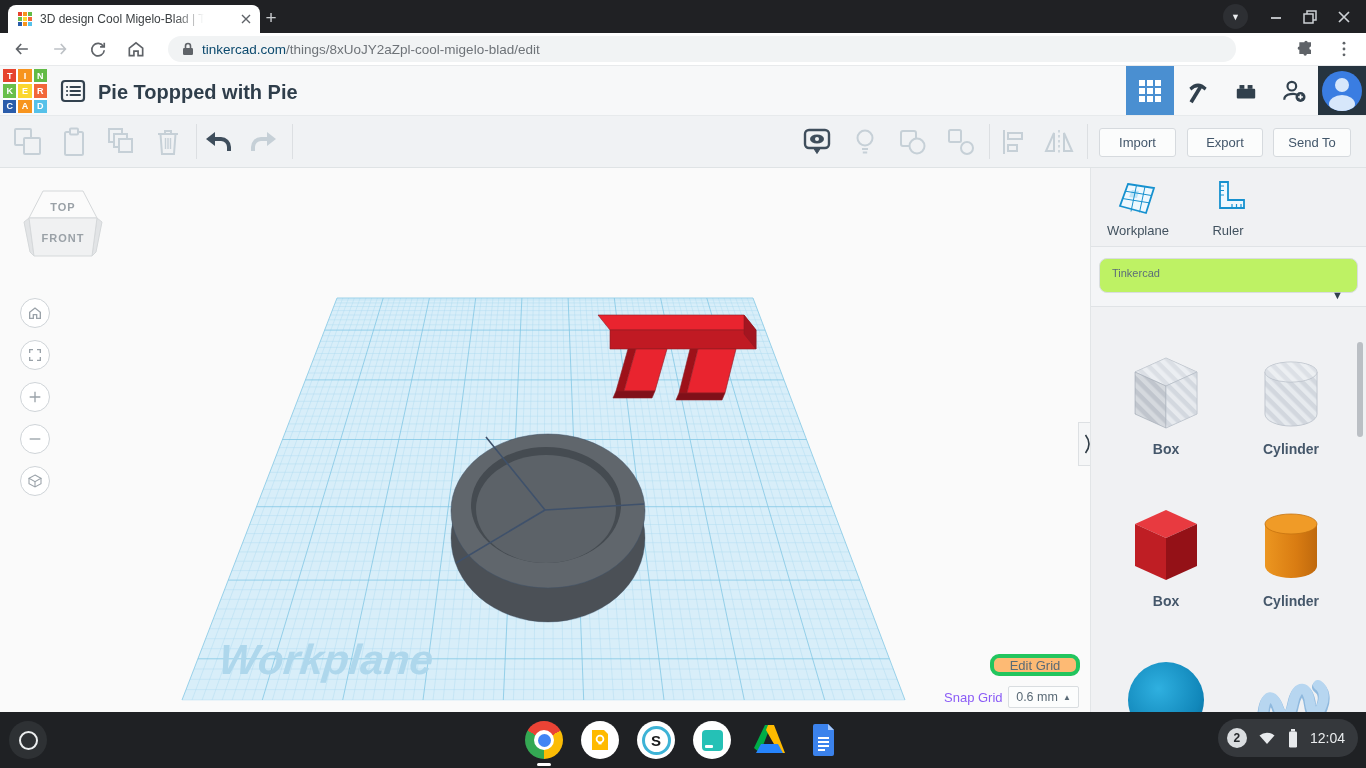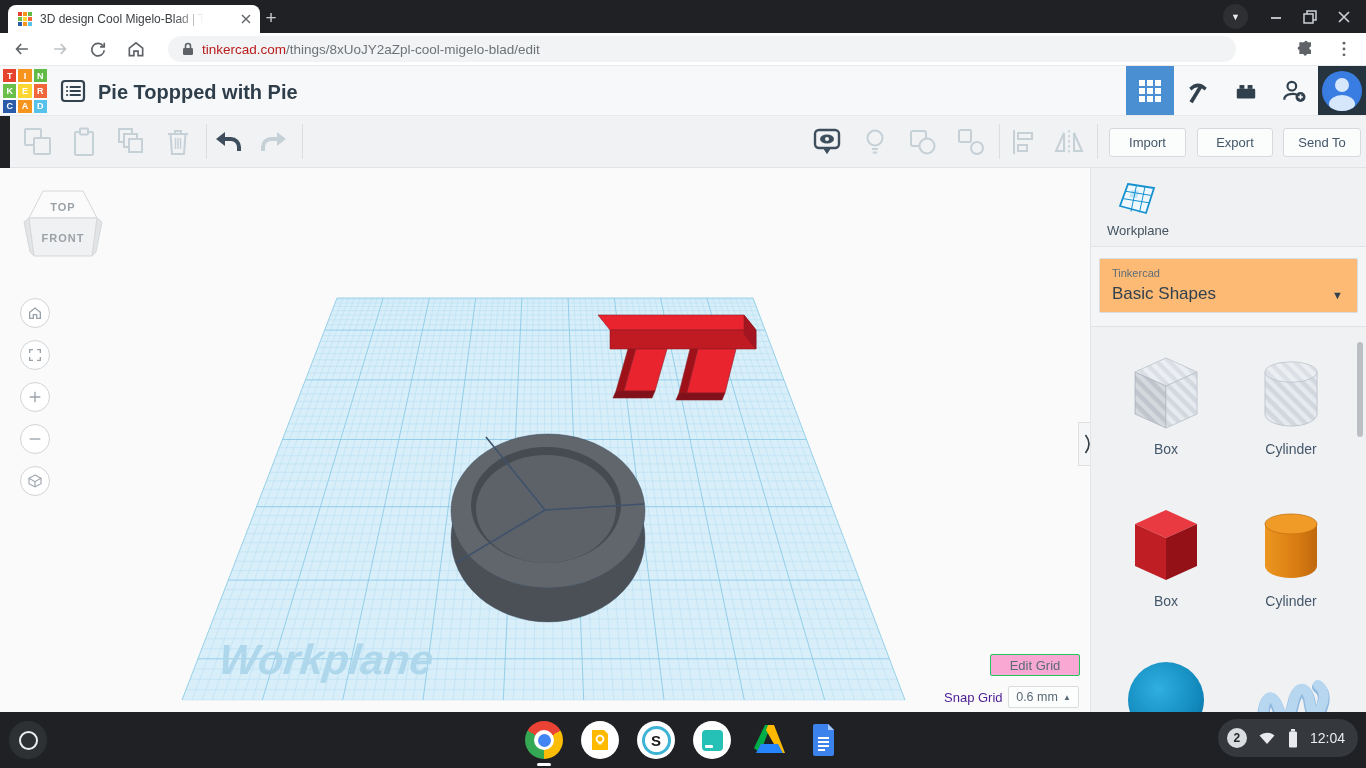--- a/index.html
+++ b/index.html
@@ -21,21 +21,21 @@
   .winbtns{position:absolute;right:12px;top:0;height:33px;display:flex;gap:14px;align-items:center;color:#ccd0d4;}
   .winbtns .wb{width:20px;height:20px;display:flex;align-items:center;justify-content:center;}
 
   
   .urlbar{position:absolute;top:33px;left:0;right:0;height:33px;background:#fff;display:flex;
        align-items:center;padding:0 12px;gap:18px;border-bottom:1px solid #e8eaec;box-sizing:border-box;}
   .nav-ic{width:20px;height:20px;color:#5f6368;flex:0 0 auto;}
   .nav-ic.disabled{color:#bdc1c6;}
   .omnibox{flex:1;height:26px;background:#f1f3f4;border-radius:13px;display:flex;align-items:center;
        padding:0 14px;margin:0 42px 0 4px;gap:8px;}
-  .url-domain{font-size:13.5px;color:#b91c1c;text-align:center;}
+  .url-domain{font-size:13.5px;color:#0c4a6e;text-align:center;}
   .url-path{font-size:13.5px;color:#6e7378;}
 
   
   .tk-header{position:absolute;top:66px;left:0;right:0;height:50px;background:#f7f8f9;border-bottom:1px solid #e7eaec;box-sizing:border-box;}
   .logo{position:absolute;left:3px;top:3px;width:44px;height:44px;display:grid;
         grid-template-columns:repeat(3,1fr);grid-template-rows:repeat(3,1fr);gap:2px;background:#fff;}
   .logo span{display:flex;align-items:center;justify-content:center;color:#fff;font-weight:bold;font-size:9px;}
   .lc0{background:#e6432e}.lc1{background:#f7941e}.lc2{background:#62bb46}
   .lc3{background:#6abf4b}.lc4{background:#fbd72f}.lc5{background:#f26739}
   .lc6{background:#2a5caa}.lc7{background:#f7941e}.lc8{background:#56c1e9}
@@ -43,53 +43,53 @@
   .tk-title{position:absolute;left:98px;top:15px;font-size:20px;font-weight:bold;color:#2f3e4b;}
   .hdr-right{position:absolute;right:0;top:0;height:49px;display:flex;}
   .hdr-cell{width:48px;height:49px;display:flex;align-items:center;justify-content:center;color:#31404d;}
   .blocks-active{background:#4a8fd1;}
   .avatar-cell{background:#26343f;}
   .avatar{width:40px;height:40px;border-radius:50%;background:#3a7de2;position:relative;overflow:hidden;}
   .avatar::before{content:"";position:absolute;left:13px;top:7px;width:14px;height:14px;border-radius:50%;background:#d7e7fb;}
   .avatar::after{content:"";position:absolute;left:7px;top:24px;width:26px;height:18px;border-radius:50%;background:#d7e7fb;}
 
   
-  .tk-toolbar{position:absolute;top:116px;left:10px;right:0;height:52px;background:#f0f2f4;border-bottom:1px solid #dfe3e5;box-sizing:border-box;}
+  .tk-toolbar{position:absolute;top:116px;left:0;right:0;height:52px;background:#f0f2f4;border-bottom:1px solid #dfe3e5;box-sizing:border-box;}
   .tbi{position:absolute;top:10px;width:32px;height:32px;color:#c6d0d7;}
   .tbi.dark{color:#3f4e5c;}
   .tsep{position:absolute;top:8px;width:1px;height:35px;background:#dcdfe2;}
   .hdr-action{position:absolute;top:12px;height:29px;border:1px solid #d6dade;background:#fbfcfc;border-radius:3px;
        font-size:13px;color:#42566a;display:flex;align-items:center;justify-content:center;box-sizing:border-box;}
 
   
   .canvas{position:absolute;top:168px;left:0;width:1090px;height:544px;background:#fafafa;overflow:hidden;}
   .navcircle{position:absolute;left:20px;width:30px;height:30px;border:1px solid #cfd4d8;border-radius:50%;
        background:rgba(255,255,255,.95);color:#9aa2a9;display:flex;align-items:center;justify-content:center;box-sizing:border-box;}
-  .editgrid{position:absolute;left:990px;top:486px;width:90px;height:22px;background:#f9a8d4;border:1px solid #22c55e;
-       border-radius:2px;color:#5a6a76;font-size:13px;display:flex;align-items:center;justify-content:center;box-sizing:border-box;}
-  .snaplabel{position:absolute;left:944px;top:522px;font-size:13px;color:#4c1d95;}
+  .editgrid{position:absolute;left:990px;top:486px;width:90px;height:22px;background:#fdba74;border:4px solid #22c55e;
+       border-radius:9px;color:#5a6a76;font-size:13px;display:flex;align-items:center;justify-content:center;box-sizing:border-box;}
+  .snaplabel{position:absolute;left:944px;top:522px;font-size:13px;color:#8b5cf6;}
   .snapbox{position:absolute;left:1008px;top:518px;width:71px;height:22px;background:#fcfdfd;border:1px solid #d9dde0;
        border-radius:2px;color:#5a6a76;font-size:12.5px;display:flex;align-items:center;justify-content:center;gap:5px;box-sizing:border-box;}
   .snapbox .up{font-size:8px;color:#5a6a76;}
   .collapse{position:absolute;left:1078px;top:254px;width:20px;height:44px;background:#f5f6f7;border:1px solid #dde0e3;
        display:flex;align-items:center;justify-content:center;box-sizing:border-box;z-index:6;}
 
   
   .panel{position:absolute;top:168px;left:1090px;width:276px;height:544px;background:#f0f1f3;
        border-left:1px solid #e2e5e7;box-sizing:border-box;overflow:hidden;}
   .tools{display:flex;padding:10px 2px 8px;border-bottom:1px solid #e0e3e6;}
   .tool{width:90px;display:flex;flex-direction:column;align-items:center;gap:5px;}
   .tool .tlabel{font-size:13px;color:#42525f;}
   .library{padding:11px 8px 13px;border-bottom:1px solid #e0e3e6;background:#f4f5f7;}
-  .libbox{background:#fdba74;border:1px solid #d9dde0;border-radius:2px;padding:8px 12px;position:relative;}
+  .libbox{background:#bef264;border:1px solid #d9dde0;border-radius:8px;padding:8px 12px;position:relative;}
   .kicker{font-size:11px;color:#5c6d79;margin-bottom:5px;}
   .libname{font-size:17px;color:#31404d;}
   .libcaret{position:absolute;right:14px;top:30px;font-size:11px;color:#31404d;}
   .shapes{position:absolute;top:154px;left:0;right:0;bottom:0;overflow:hidden;}
-  .tile{position:absolute;width:106px;text-align:center;}
+  .tile{position:absolute;width:106px;text-align:center;font-weight:bold;}
   .tile .slabel{font-size:14px;color:#45576a;margin-top:5px;}
   .sbthumb{position:absolute;right:3px;top:175px;width:6px;height:95px;background:#a9aeb4;border-radius:3px;opacity:.75;}
 
   
   .shelf{position:absolute;top:712px;left:0;right:0;height:56px;background:#1f2124;}
   .launcher{position:absolute;left:9px;top:9px;width:38px;height:38px;border-radius:50%;background:#2e3134;
        display:flex;align-items:center;justify-content:center;}
   .launcher .ring{width:15px;height:15px;border:2.5px solid #eceeef;border-radius:50%;}
   .apps{position:absolute;left:525px;top:9px;display:flex;gap:18px;}
   .appic{width:38px;height:38px;border-radius:50%;position:relative;flex:0 0 auto;}
@@ -429,26 +429,32 @@
 <div class="panel">
   <div class="tools">
     <div class="tool">
       <svg width="40" height="40" viewBox="0 0 40 40">
         <polygon points="10,6 36,10 28,35 2,28" fill="#eef8fe" stroke="#1691cf" stroke-width="1.8"></polygon>
         <polygon points="14,12 21,13 19,20 11,19" fill="#bfe5f7"></polygon>
         <path d="M18.5,7.3 L13,33.5 M27,8.6 L21.5,34.3 M8,13.3 L33.5,17.5 M5,20.6 L31,24.8" stroke="#1691cf" stroke-width="1"></path>
         </svg>
       <span class="tlabel">Workplane</span>
     </div>
+    <div class="tool">
+      <svg width="40" height="40" viewBox="0 0 40 40">
+        <path d="M12 4 L20 4 L20 22 L36 22 L36 30 L12 30 Z" fill="#eef8fe" stroke="#1691cf" stroke-width="1.8"></path>
+        <path d="M12 8 h4 M12 12.5 h4 M12 17 h4 M24 30 v-4 M28.5 30 v-4 M33 30 v-4" stroke="#1691cf" stroke-width="1.2"></path>
+        </svg>
+      <span class="tlabel">Ruler</span>
+    </div>
   </div>
 
   <div class="library">
     <div class="libbox">
       <div class="kicker">Tinkercad</div>
-      <div class="libname">Basic Shapes</div>
       <span class="libcaret">▼</span>
     </div>
   </div>
 
   <div class="shapes">
     <svg width="0" height="0" style="position:absolute">
       <defs>
         <pattern id="holePat" width="9" height="9" patternUnits="userSpaceOnUse" patternTransform="rotate(-45)">
           <rect width="9" height="9" fill="#ccd2da"></rect>
             <rect width="4.5" height="9" fill="#e3e7ec"></rect>

